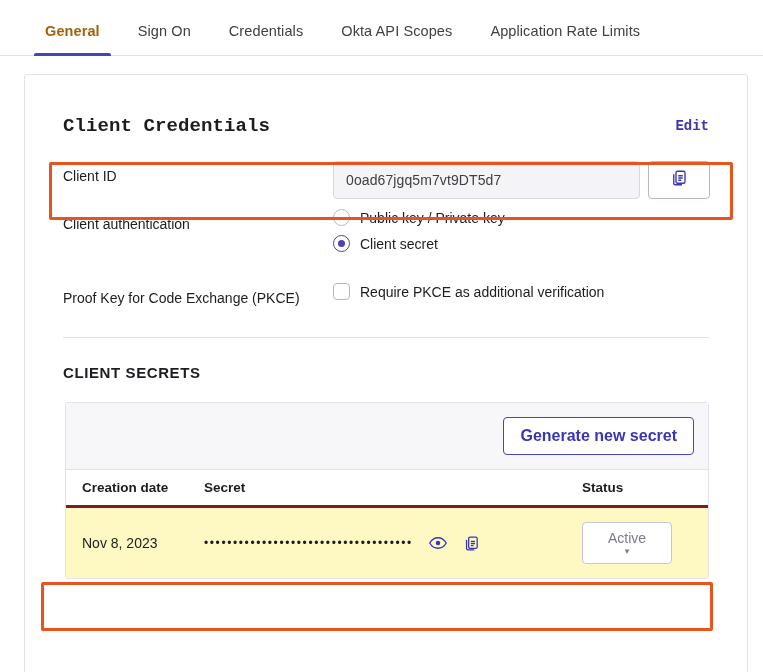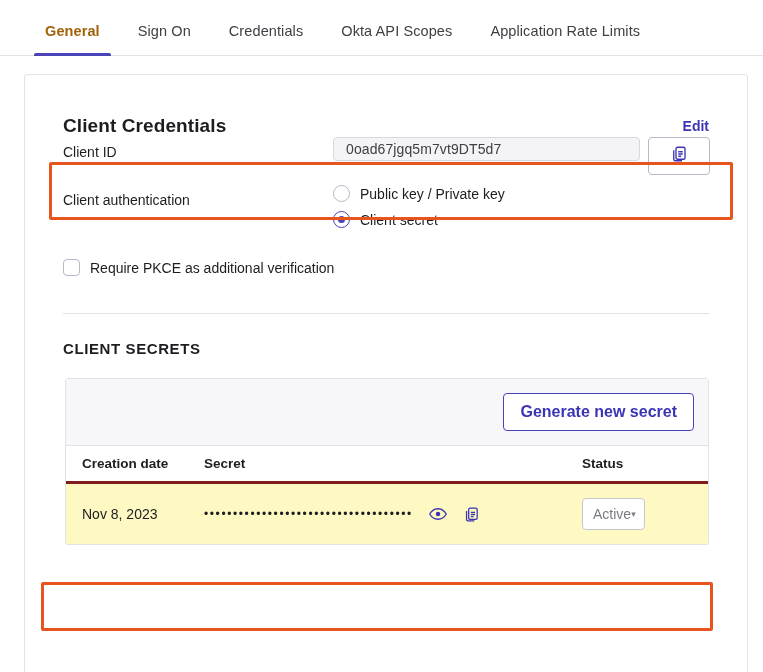--- a/index.html
+++ b/index.html
@@ -54,58 +54,60 @@
     border-radius: 3px;
     height: 620px;
     position: relative;
   }
 
   .card-head {
     display: flex;
     align-items: center;
     justify-content: space-between;
     padding: 40px 38px 0 38px;
+    font-family: Liberation Mono, monospace;
   }
   .card-title {
     font-size: 19px;
     font-weight: bold;
     color: #1d1d21;
     letter-spacing: .1px;
   }
   .edit-link {
     font-size: 14px;
     color: #3b35b5;
     font-weight: bold;
     cursor: pointer;
   }
 
   
   .row {
     display: flex;
     padding: 0 38px;
+    margin-top: 24px;
   }
   .row-label {
     width: 270px;
     flex: 0 0 270px;
     font-size: 14px;
     color: #1d1d21;
     padding-top: 6px;
     line-height: 1.35;
   }
   .row-field { flex: 1 1 auto; }
 
   
   .clientid-wrap {
     display: flex;
     align-items: stretch;
     gap: 8px;
   }
   .readonly-input {
     width: 307px;
-    height: 24px;
+    height: 38px;
     background: #f4f4f6;
     border: 1px solid #d7d7e0;
     border-radius: 4px;
     display: flex;
     align-items: center;
     padding: 0 12px;
     font-size: 14px;
     color: #3f4045;
     letter-spacing: .1px;
   }
@@ -244,25 +246,26 @@
     display: inline-flex;
     align-items: center;
   }
   .status-select {
     border: 1px solid #c7c7d4;
     border-radius: 4px;
     background: #fff;
     color: #7b7b86;
     font-size: 14px;
     padding: 7px 10px;
-    width: 63px;
+    width: 90px;
     display: flex;
     align-items: center;
     justify-content: space-between;
     cursor: pointer;
+    flex-direction: column;
   }
   .caret { font-size: 9px; color: #7b7b86; }
 
   
   .hl {
     position: absolute;
     border: 3px solid #e8541e;
     border-radius: 2px;
     pointer-events: none;
   }
@@ -313,20 +316,21 @@
         <span>Public key / Private key</span>
       </div>
       <div class="opt">
         <span class="radio checked"></span>
         <span>Client secret</span>
       </div>
     </div>
   </div>
 
   <div class="row" style="margin-top:22px;">
+    <div class="row-label">Proof Key for Code Exchange (PKCE)</div>
     <div class="row-field">
       <div class="opt">
         <span class="checkbox"></span>
         <span>Require PKCE as additional verification</span>
       </div>
     </div>
   </div>
 
   <div class="divider"></div>
 

